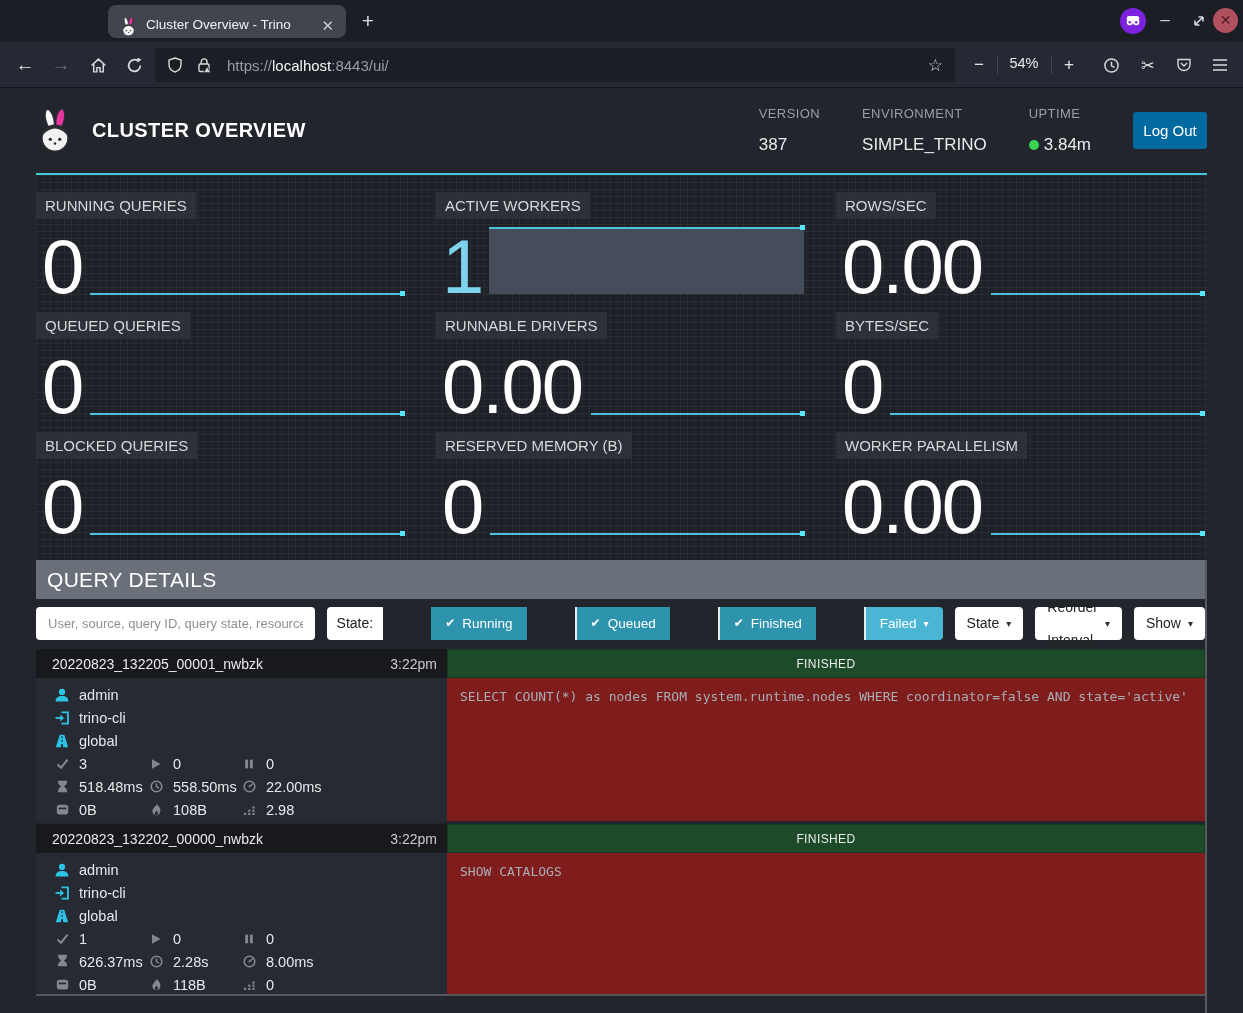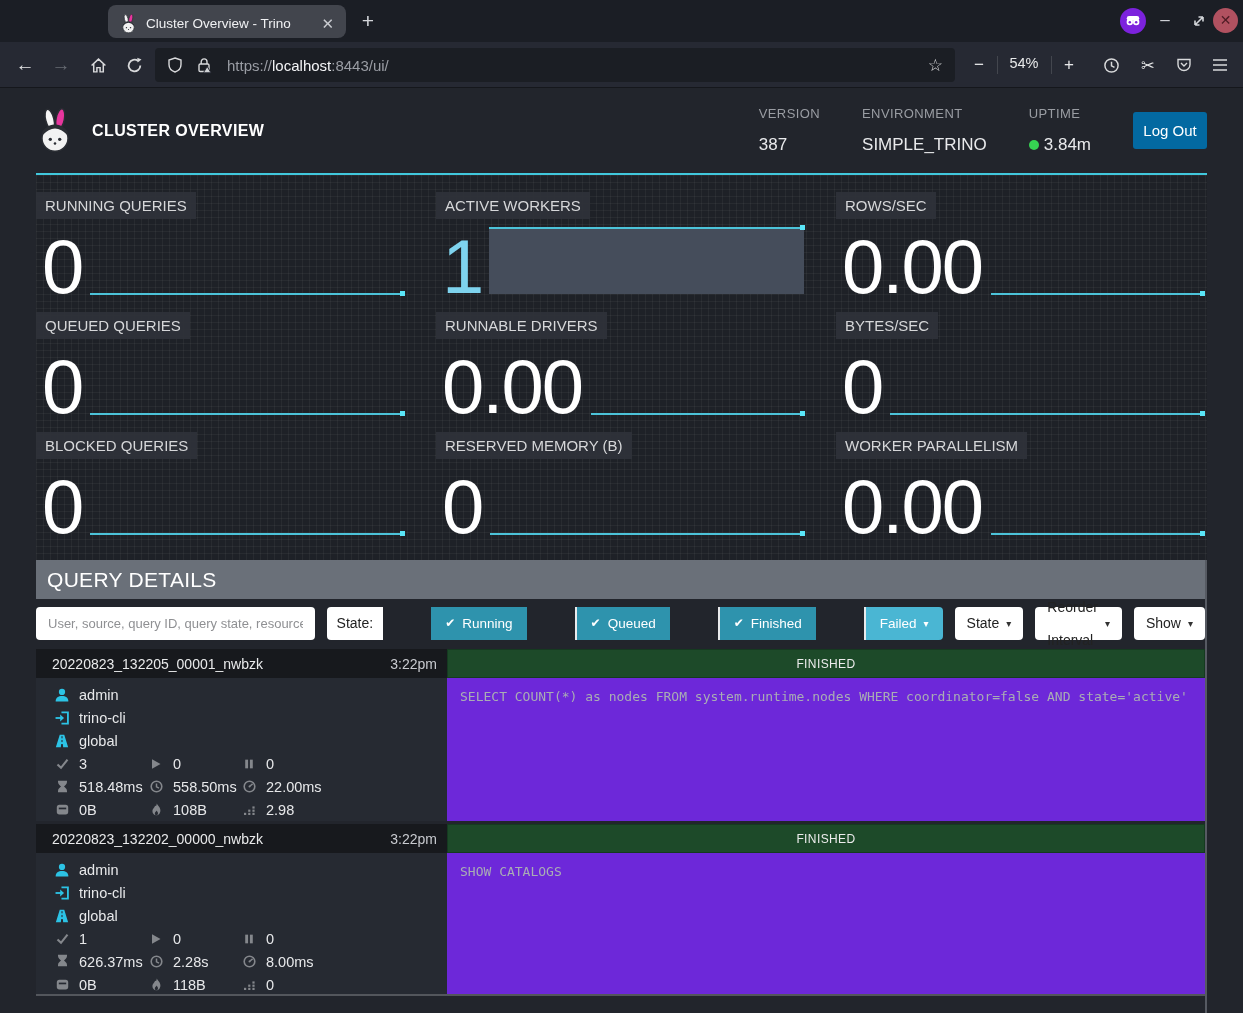--- a/index.html
+++ b/index.html
@@ -2,21 +2,21 @@
 <html><head>
 <meta charset="utf-8">
 <style>
   * { margin:0; padding:0; box-sizing:border-box; }
   html,body { width:1243px; height:1013px; overflow:hidden; background:#22252c;
     font-family:"Liberation Sans","DejaVu Sans",sans-serif; }
 
   
   .titlebar { position:absolute; left:0; top:0; width:1243px; height:42px; background:#1b1e25; }
   .tab { position:absolute; left:108px; top:5px; width:238px; height:33px; background:#42454d;
-    border-radius:8px; display:flex; align-items:center; padding:4px 10px 0 12px; }
+    border-radius:8px; display:flex; padding:12px 10px 0 12px; }
   .tab-title { color:#f0f1f3; font-size:13.5px; margin-left:9px; flex:1; white-space:nowrap; overflow:hidden; }
   .tab-close { color:#c9cbd0; font-size:15px; padding:0 2px; }
   .newtab { position:absolute; left:354px; top:7px; width:28px; height:28px; color:#d4d6da;
     font-size:21px; text-align:center; line-height:27px; border-radius:4px; }
   .pb-badge { position:absolute; right:97px; top:8px; width:26px; height:26px; border-radius:50%;
     background:#7c22dd; display:flex; align-items:center; justify-content:center; }
   .win-min { position:absolute; right:67px; top:7px; width:22px; height:26px; color:#d4d6da;
     font-size:17px; text-align:center; line-height:26px; }
   .win-max { position:absolute; right:36px; top:13px; width:16px; height:16px; }
   .win-close { position:absolute; right:5px; top:8px; width:25px; height:25px; border-radius:50%;
@@ -32,21 +32,21 @@
   .url-dim { color:#9a9da4; } .url-host { color:#f4f5f7; }
   .url-star { margin-left:auto; color:#d8d9db; font-size:17px; }
   .sep { position:absolute; top:14px; width:1px; height:18px; background:#43464e; }
   .zoom-label { position:absolute; top:13px; left:1002px; width:44px; text-align:center;
     color:#e8e9ea; font-size:14.5px; }
 
   
   .content { position:absolute; left:0; top:88px; width:1243px; height:925px; background:#22252c; }
 
   .trino-header { height:85px; padding:0 36px; display:flex; align-items:center; }
-  .trino-title { color:#fff; font-size:16px; letter-spacing:.4px; margin-left:18px; }
+  .trino-title { color:#fff; font-size:20px; letter-spacing:.4px; margin-left:18px; }
   .hd-spacer { flex:1; }
   .hd-group { margin-right:42px; }
   .hd-label { color:#9a9da3; font-size:13px; letter-spacing:.4px; margin-bottom:14px; }
   .hd-value { color:#e9eaec; font-size:17px; display:flex; align-items:center; }
   .dot { width:10px; height:10px; border-radius:50%; background:#36d452; margin-right:5px; display:inline-block; }
   .logout-btn { width:74px; height:37px; background:#0369a1; border:none; border-radius:3px;
     color:#fff; font-size:15px; font-family:inherit; }
   .accent-hr { height:0; border-top:2px solid #41c8dd; margin:0 36px; }
 
   .stats-region { margin:0 36px; height:385px; padding:17px 0 0 0;
@@ -94,21 +94,21 @@
     justify-content:space-between; padding:0 10px 0 16px; }
   .q-id { color:#e9eaeb; font-size:14px; }
   .q-time { color:#c9cbd0; font-size:14px; }
   .q-status { flex:1; background:#1d4a29; border:1px solid #153a20; color:#ececec; font-size:12px;
     letter-spacing:.4px; display:flex; align-items:center; justify-content:center; }
   .q-body { display:flex; height:143px; }
   .q-stats { width:411px; background:#262a32; padding:5px 0 0 18px; }
   .q-line { height:23px; display:flex; align-items:center; color:#e7e8ea; font-size:14.5px; }
   .q-grid { display:grid; grid-template-columns:94px 93px 1fr; }
   .qicon { width:16px; margin-right:9px; display:inline-flex; justify-content:center; flex:none; }
-  .q-sql { flex:1; background:#6d28d9; color:#a9adb4; font:13px/1.45 "DejaVu Sans Mono",monospace;
+  .q-sql { flex:1; background:#7f1d1d; color:#a9adb4; font:13px/1.45 "DejaVu Sans Mono",monospace;
     padding:10px 13px; white-space:pre-wrap; overflow:hidden; }
   .q-sep { height:3px; }
   .q-last { border-bottom:2px solid #53565c; }
 </style>
 </head>
 <body>
 
 <div class="titlebar">
   <div class="tab">
     <svg width="17" height="20" viewBox="0 0 36 44">

